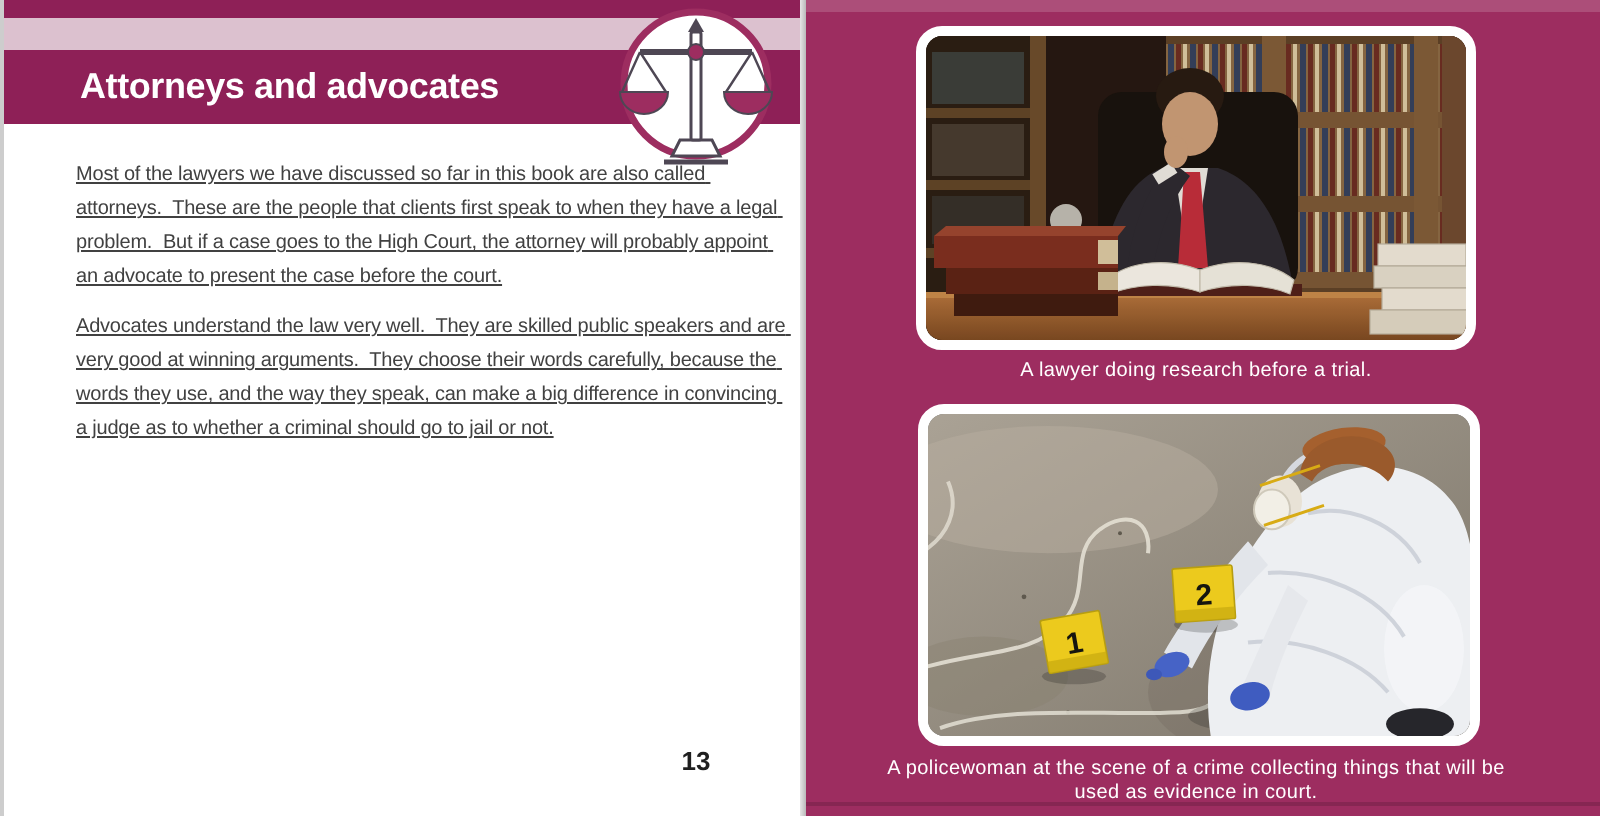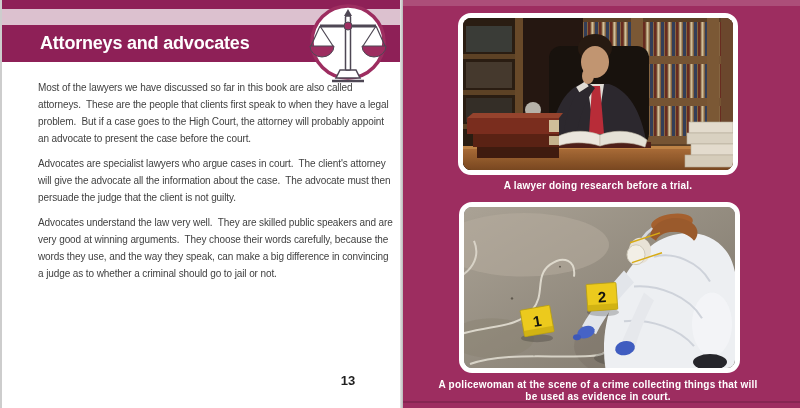--- a/index.html
+++ b/index.html
@@ -9,38 +9,38 @@
   
   .page-left { position:absolute; left:0; top:0; width:321px; height:408px; background:#fff; }
   .page-left .edge { position:absolute; left:0; top:0; width:2px; height:408px; background:#cdcdcd; }
   .strip-top  { position:absolute; left:0; top:0;  width:400px; height:9px;  background:#8e2057; }
   .strip-pink { position:absolute; left:0; top:9px; width:400px; height:16px; background:#dcc1cf; }
   .title-band { position:absolute; left:0; top:25px; width:400px; height:37px; background:#8e2057; }
   .title-band h1 { color:#fff; font-size:18px; font-weight:bold; letter-spacing:-0.2px;
                    line-height:37px; padding-left:40px; white-space:nowrap; }
   .scales-badge { position:absolute; left:306px; top:2px; width:84px; height:84px; }
   .body-text { position:absolute; left:38px; top:79px; width:357px; color:#414141;
-               font-size:10px; line-height:17px; letter-spacing:-0.1px; }
+               font-size:10px; line-height:17px; letter-spacing:-0.1px;text-decoration:underline; }
   .body-text p { margin:0 0 8px 0; white-space:pre-wrap; }
   .page-number { position:absolute; left:330px; top:373px; width:36px; text-align:center;
                  font-size:13px; font-weight:bold; color:#1f1f1f; }
 
   
   .spine { position:absolute; left:400px; top:0; width:3px; height:408px;
            background:linear-gradient(90deg,#e6e6e6,#b9b9b9); }
 
   
   .page-right { position:absolute; left:403px; top:0; width:397px; height:408px; background:#9d2d60; }
   .page-right .hl-top { position:absolute; left:0; top:0; width:100%; height:6px; background:rgba(255,255,255,0.16); }
   .page-right .sh-bot { position:absolute; left:0; bottom:5px; width:100%; height:2px; background:rgba(0,0,0,0.14); }
   .photo-frame { position:absolute; border:5px solid #fff; border-radius:13px; overflow:hidden; background:#777; }
   .photo-frame svg { display:block; width:100%; height:100%; }
   .frame-1 { left:55px; top:13px;  width:280px; height:162px; }
   .frame-2 { left:56px; top:202px; width:281px; height:171px; }
-  .caption { position:absolute; color:#fff; font-size:10px; font-weight:bold;
+  .caption { position:absolute; color:#fff; font-size:10px; font-weight:normal;
              letter-spacing:0.2px; text-align:center; line-height:12px; }
   .cap-1 { left:55px; top:180px; width:280px; }
   .cap-2 { left:30px; top:379px; width:330px; }
 </style>
 </head>
 <body>
 
 <div class="spread">
 
   <section class="page-left">
@@ -61,21 +61,20 @@
         <circle cx="42" cy="24" r="4" fill="#9d2d60" stroke="#4e4754" stroke-width="1"></circle>
         <path d="M14 24 L5 44 M14 24 L27 44" stroke="#4e4754" stroke-width="1.2" fill="none"></path>
         <path d="M70 24 L57 44 M70 24 L79 44" stroke="#4e4754" stroke-width="1.2" fill="none"></path>
         <path d="M4 44 A 12 11 0 0 0 28 44 Z" fill="#9d2d60" stroke="#4e4754" stroke-width="1"></path>
         <path d="M56 44 A 12 11 0 0 0 80 44 Z" fill="#9d2d60" stroke="#4e4754" stroke-width="1"></path>
       </svg>
     </div>
 
     <div class="body-text">
       <p>Most of the lawyers we have discussed so far in this book are also called attorneys.  These are the people that clients first speak to when they have a legal problem.  But if a case goes to the High Court, the attorney will probably appoint an advocate to present the case before the court.</p>
-      <p>Advocates are specialist lawyers who argue cases in court.  The client's attorney will give the advocate all the information about the case.  The advocate must then persuade the judge that the client is not guilty.</p>
       <p>Advocates understand the law very well.  They are skilled public speakers and are very good at winning arguments.  They choose their words carefully, because the words they use, and the way they speak, can make a big difference in convincing a judge as to whether a criminal should go to jail or not.</p>
     </div>
 
     <div class="page-number">13</div>
     <div class="edge"></div>
   </section>
 
   <div class="spine"></div>
 
   <section class="page-right">

